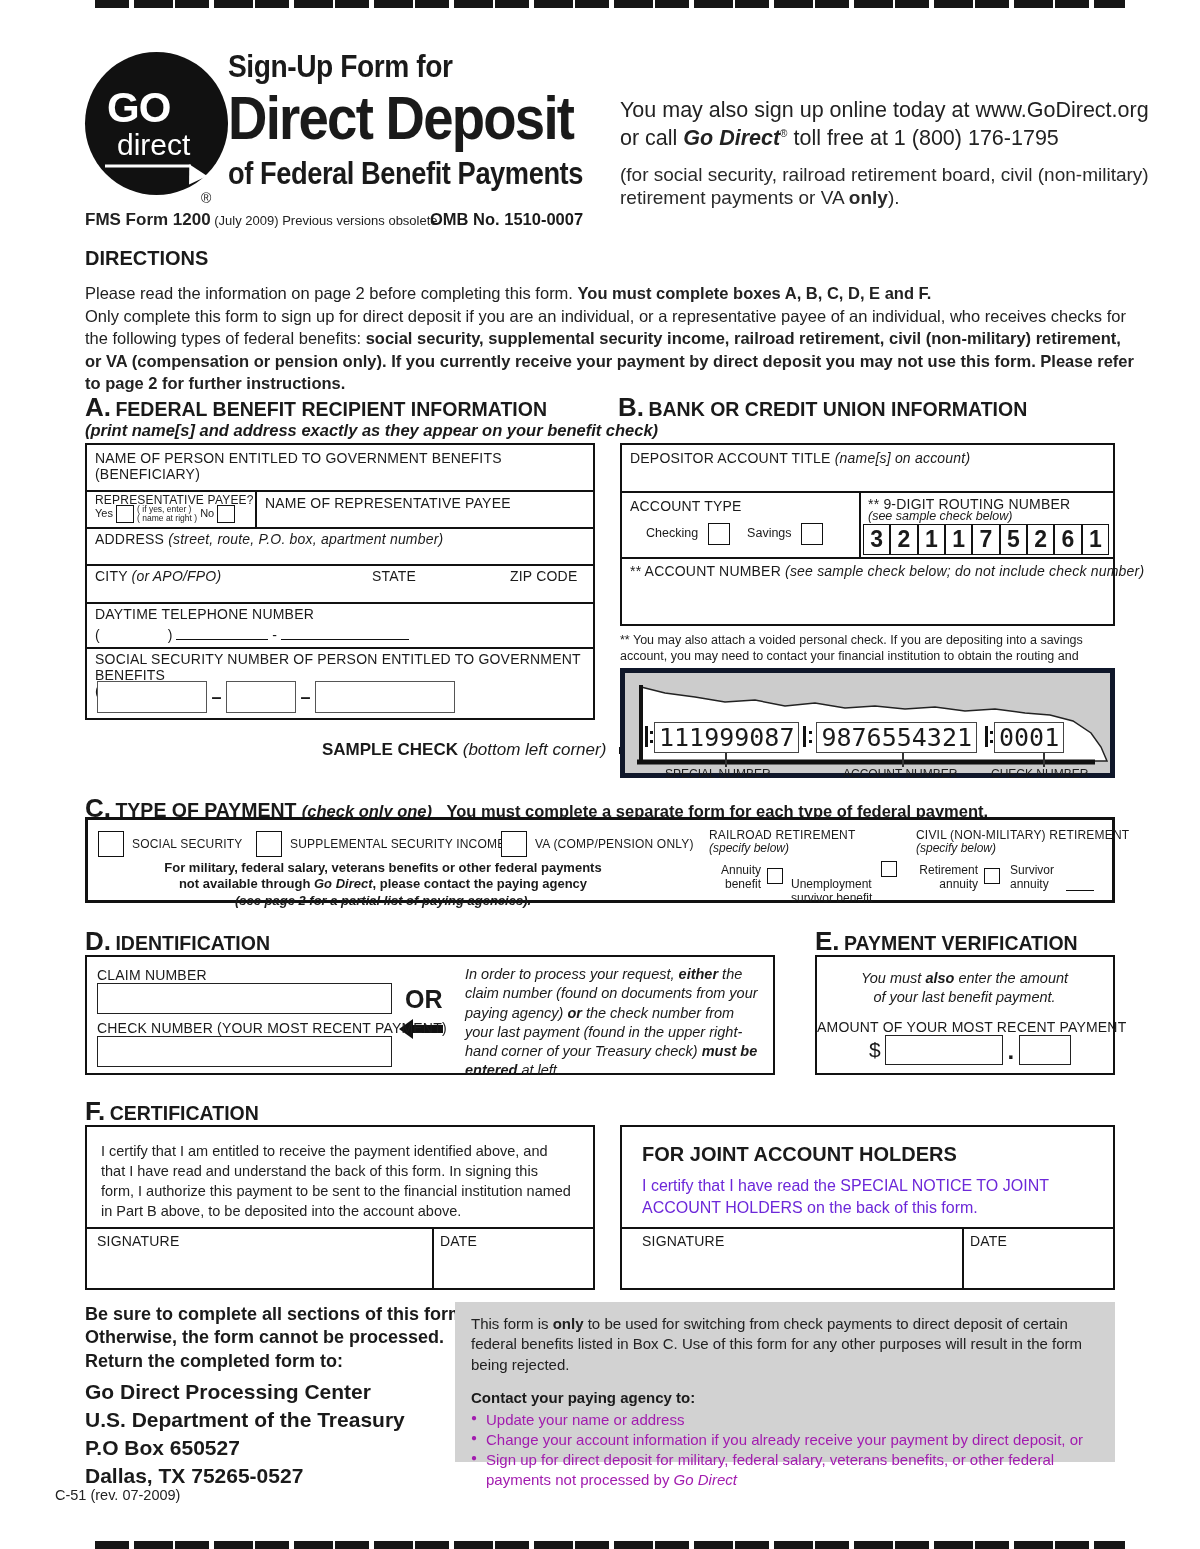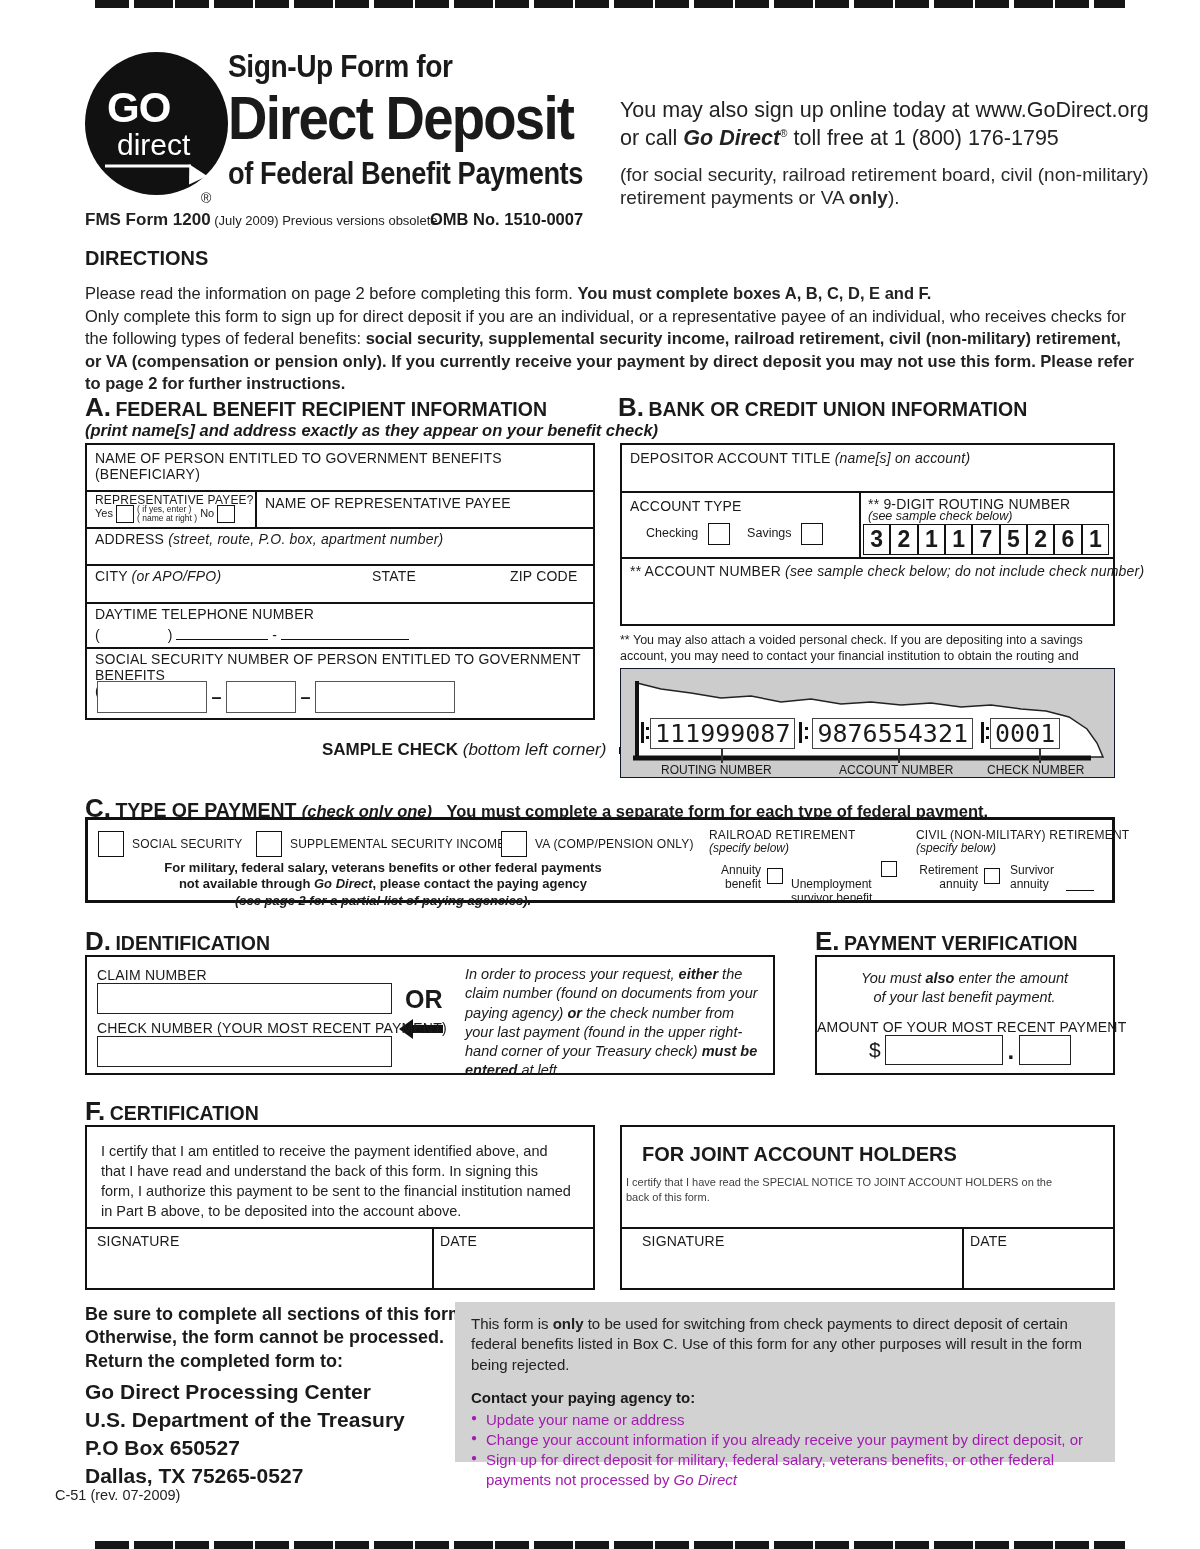--- a/index.html
+++ b/index.html
@@ -186,38 +186,38 @@
     </div>
 
     <div class="abs lbl nowrap" style="left:8px;top:118px;text-align:right;">
       <span>** ACCOUNT NUMBER </span><span class="it">(see sample check below; do not include check number)</span>
     </div>
     <div class="abs" style="left:0;top:132px;width:490px;height:44px;"></div>
   </div>
 
   <div class="abs" style="left:620px;top:632px;width:498px;font-size:12.5px;line-height:1.3;color:#222;">** You may also attach a voided personal check. If you are depositing into a savings account, you may need to contact your financial institution to obtain the routing and account numbers.</div>
 
-  <div class="abs" style="left:620px;top:668px;width:495px;height:110px;background:#cccccc;border:1px solid #0f172a;box-sizing:border-box;">
+  <div class="abs" style="left:620px;top:668px;width:495px;height:110px;background:#cccccc;border:5px solid #0f172a;box-sizing:border-box;">
     <svg class="abs" style="left:0;top:0;" width="493" height="108" viewBox="0 0 493 108">
       <polygon points="16,14 40,20 70,24 100,29 130,27 160,33 190,30 220,35 250,33 280,36 310,34 340,38 370,36 400,40 425,42 448,48 466,60 476,74 482,88 16,88" fill="#fff" stroke="#222" stroke-width="1.5"></polygon>
       <line x1="16" y1="12" x2="16" y2="90" stroke="#111" stroke-width="4"></line>
       <line x1="12" y1="89" x2="470" y2="89" stroke="#111" stroke-width="5"></line>
     </svg>
     <div class="abs micr" style="left:20px;top:48px;height:32px;display:flex;align-items:center;">
       <span class="micr-sym"></span>
       <span style="display:inline-block;border:1.2px solid #444;background:#fff;font-size:25px;padding:0 4px;line-height:29px;">111999087</span>
       <span class="micr-sym" style="margin-left:4px;"></span>
       <span style="display:inline-block;border:1.2px solid #444;background:#fff;font-size:25px;padding:0 4px;line-height:29px;margin-left:4px;">9876554321</span>
       <span class="micr-sym" style="margin-left:8px;"></span>
       <span style="display:inline-block;border:1.2px solid #444;background:#fff;font-size:25px;padding:0 4px;line-height:29px;">0001</span>
     </div>
     <div class="tick" style="left:100px;top:80px;height:14px;"></div>
     <div class="tick" style="left:277px;top:80px;height:14px;"></div>
     <div class="tick" style="left:418px;top:80px;height:14px;"></div>
-    <div class="abs nowrap" style="left:40px;top:94px;font-size:12px;">ROUTING NUMBER</div>
+    <div class="abs nowrap" style="left:40px;top:94px;font-size:12px;">SPECIAL NUMBER</div>
     <div class="abs nowrap" style="left:218px;top:94px;font-size:12px;">ACCOUNT NUMBER</div>
     <div class="abs nowrap" style="left:366px;top:94px;font-size:12px;">CHECK NUMBER</div>
   </div>
 
   <div class="abs nowrap" style="left:85px;top:793px;">
     <span class="b" style="font-size:26px;">C.</span>
     <span class="b" style="font-size:19.5px;">TYPE OF PAYMENT </span>
     <span class="b it" style="font-size:16.5px;">(check only one)</span>
     <span class="b" style="font-size:16.5px;margin-left:10px;">You must complete a separate form for each type of federal payment.</span>
   </div>
@@ -306,21 +306,21 @@
     <div class="hrule" style="top:100px;"></div>
     <div class="vrule" style="left:345px;top:100px;height:61px;bottom:auto;"></div>
     <div class="abs lbl" style="left:10px;top:106px;">SIGNATURE</div>
     <div class="abs" style="left:0;top:118px;width:345px;height:42px;"></div>
     <div class="abs lbl" style="left:353px;top:106px;">DATE</div>
     <div class="abs" style="left:347px;top:118px;width:158px;height:42px;"></div>
   </div>
 
   <div class="abs formbox" style="left:620px;top:1125px;width:495px;height:165px;">
     <div class="abs b" style="left:20px;top:16px;font-size:20px;">FOR JOINT ACCOUNT HOLDERS</div>
-    <div class="abs" style="left:4px;top:48px;width:430px;font-size:11px;line-height:1.38;color:#404040;">I certify that I have read the SPECIAL NOTICE TO JOINT ACCOUNT HOLDERS on the back of this form.</div>
+    <div class="abs" style="left:20px;top:48px;width:430px;font-size:16px;line-height:1.38;color:#6d28d9;">I certify that I have read the SPECIAL NOTICE TO JOINT ACCOUNT HOLDERS on the back of this form.</div>
     <div class="hrule" style="top:100px;"></div>
     <div class="vrule" style="left:340px;top:100px;height:61px;bottom:auto;"></div>
     <div class="abs lbl" style="left:20px;top:106px;">SIGNATURE</div>
     <div class="abs" style="left:0;top:118px;width:340px;height:42px;"></div>
     <div class="abs lbl" style="left:348px;top:106px;">DATE</div>
     <div class="abs" style="left:342px;top:118px;width:150px;height:42px;"></div>
   </div>
 
   <div class="abs b" style="left:85px;top:1303px;font-size:18px;line-height:1.3;">
     <span>Be sure to complete all sections of this form.</span><br>

